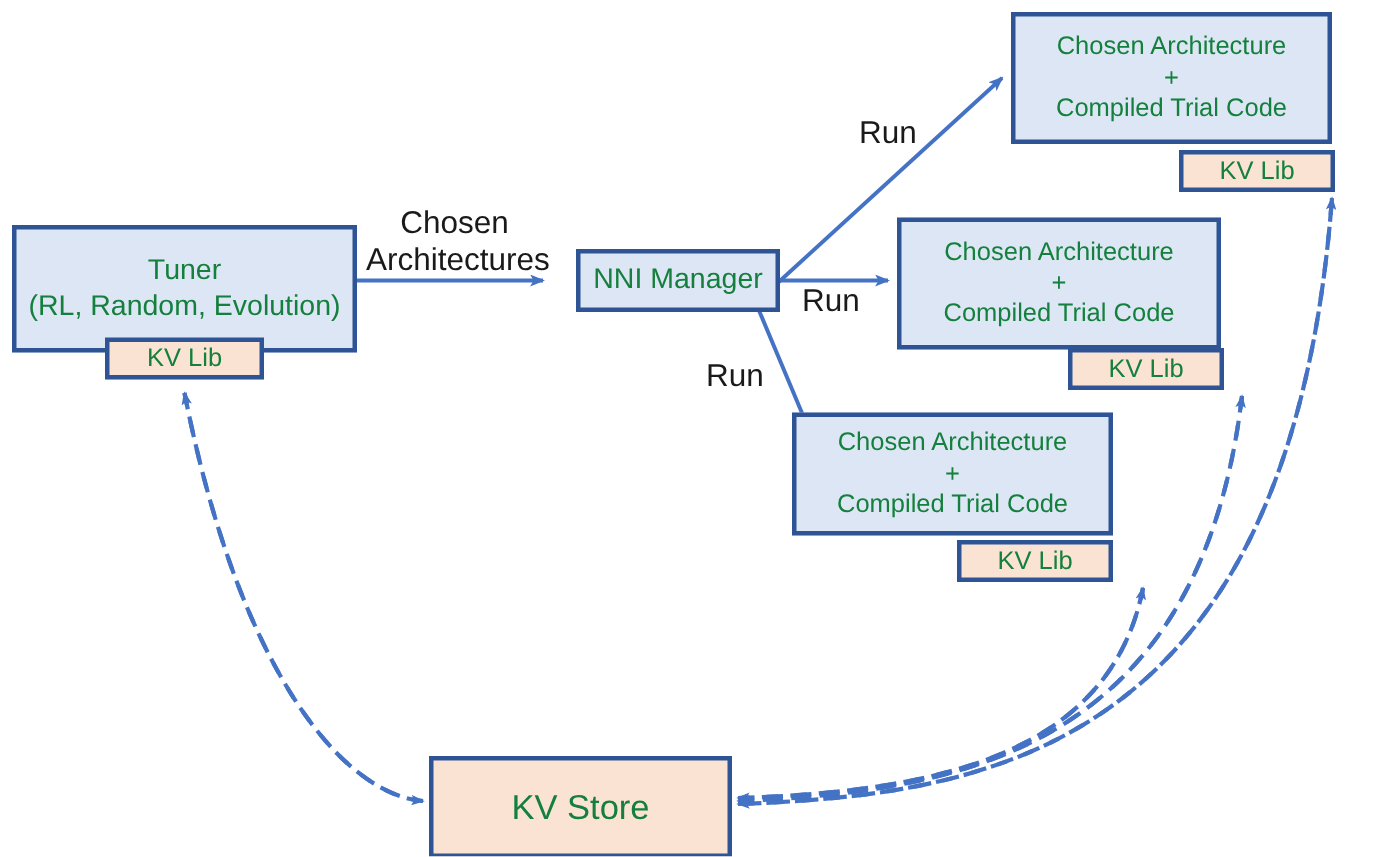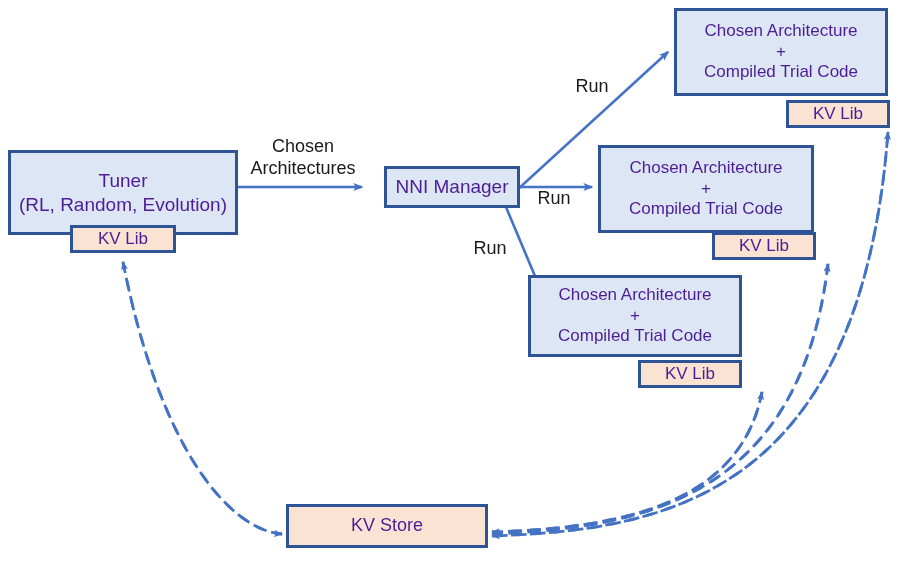--- a/index.html
+++ b/index.html
@@ -23,47 +23,47 @@
     height: 571px;
   }
   .node {
     position: absolute;
     box-sizing: border-box;
     border: 3px solid #2e5496;
     display: flex;
     align-items: center;
     justify-content: center;
     text-align: center;
-    color: #4c1d95;
+    color: #15803d;
     line-height: 1.22;
     z-index: 5;
   }
   .node.blue { background: #dce6f4; }
   .node.peach { background: #fae3d3; }
   .node-label {
     display: block;
     width: 100%;
     white-space: pre-line;
   }
   
   #node-tuner        { left: 8px;   top: 150px; width: 230px; height: 85px;  font-size: 19px; }
   #node-tuner-kvlib  { left: 70px;  top: 225px; width: 106px; height: 28px;  font-size: 17px; }
   #node-nni-manager  { left: 368px; top: 166px; width: 136px; height: 42px;  font-size: 19px; margin-left: 16px; }
   #node-trial-1      { left: 674px; top: 8px;   width: 214px; height: 88px;  font-size: 17px; }
   #node-trial-1-kvlib{ left: 786px; top: 100px; width: 104px; height: 28px;  font-size: 17px; }
   #node-trial-2      { left: 598px; top: 145px; width: 216px; height: 88px;  font-size: 17px; }
   #node-trial-2-kvlib{ left: 712px; top: 232px; width: 104px; height: 28px;  font-size: 17px; }
   #node-trial-3      { left: 528px; top: 275px; width: 214px; height: 82px;  font-size: 17px; }
   #node-trial-3-kvlib{ left: 638px; top: 360px; width: 104px; height: 28px;  font-size: 17px; }
-  #node-kv-store     { left: 286px; top: 504px; width: 202px; height: 44px;  font-size: 18px; }
+  #node-kv-store     { left: 286px; top: 504px; width: 202px; height: 68px;  font-size: 23px; }
 
   .edge-label {
     position: absolute;
     color: #1a1a1a;
-    font-size: 18px;
+    font-size: 21px;
     line-height: 1.2;
     text-align: center;
     white-space: pre-line;
     z-index: 6;
   }
   #label-chosen-architectures { left: 244px; top: 136px; width: 118px; }
   #label-run-top              { left: 570px; top: 76px;  width: 44px;  }
   #label-run-mid              { left: 532px; top: 188px; width: 44px;  }
   #label-run-bottom           { left: 468px; top: 238px; width: 44px;  }
 </style>

